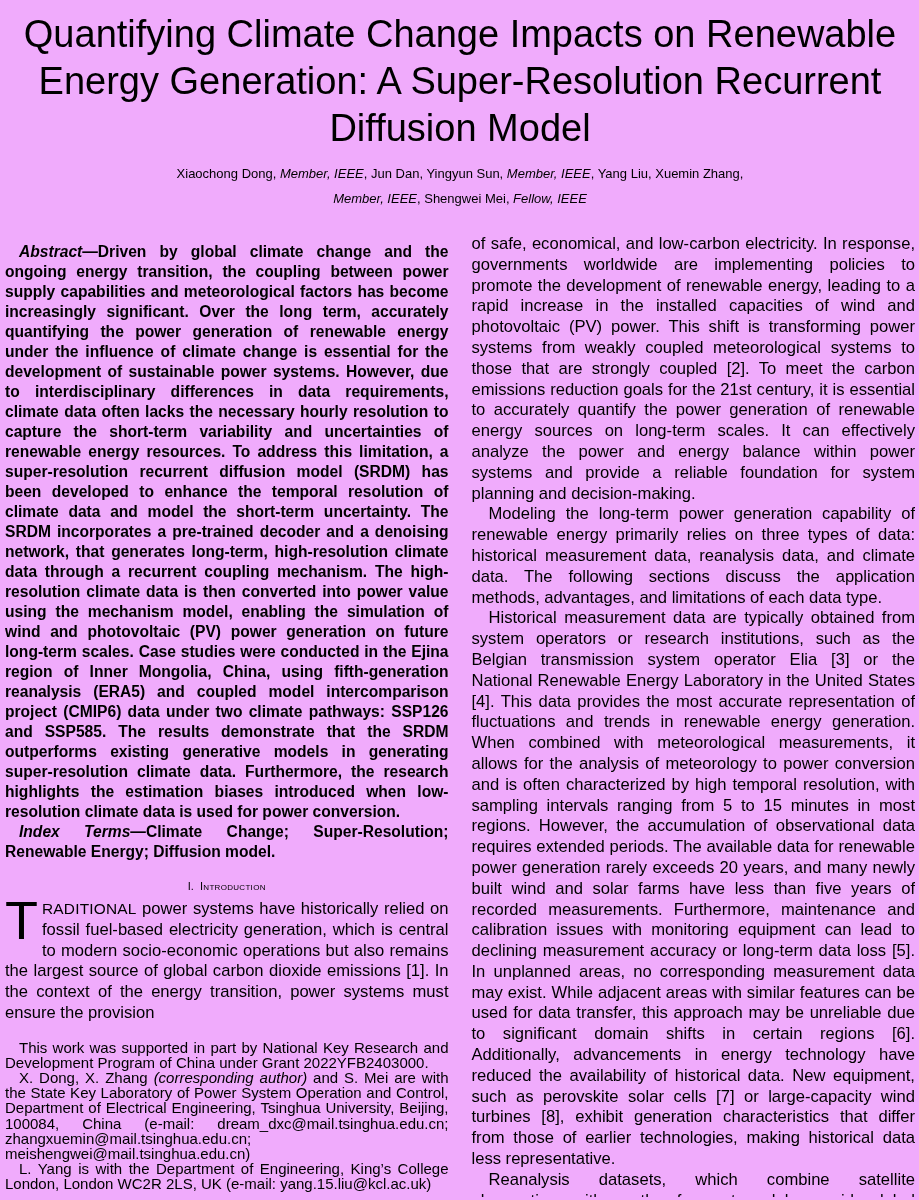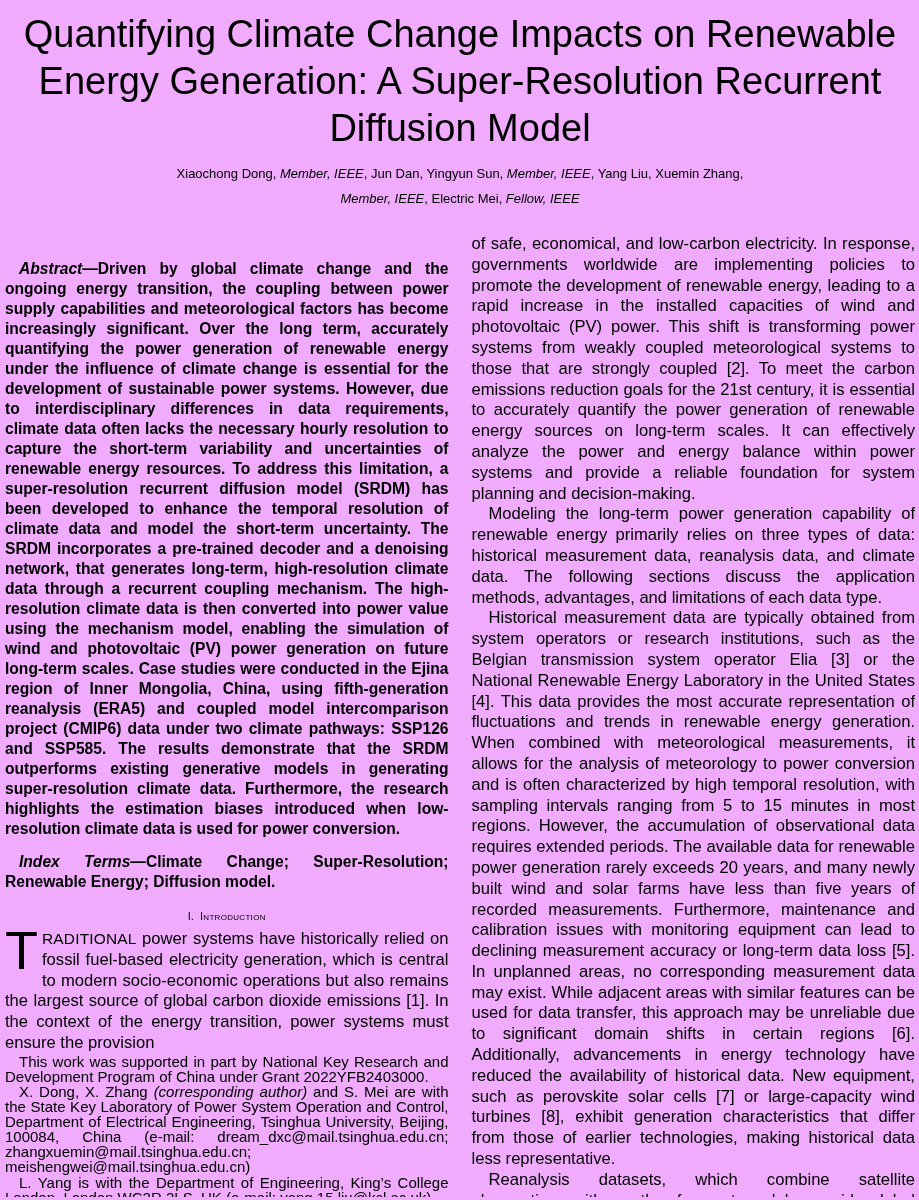--- a/index.html
+++ b/index.html
@@ -41,22 +41,22 @@
   }
   .col { flex: 1 1 0; min-width: 0; }
   .col.left { display: flex; flex-direction: column; }
   .abstract, .indexterms {
     font-size: 15.6px;
     line-height: 20px;
     font-weight: bold;
     text-align: justify;
     text-indent: 14px;
   }
-  .abstract { margin-top: 25px; }
-  .indexterms { margin-top: 13px; }
+  .abstract { margin-top: 8px; }
+  .indexterms { }
   .sechead {
     font-weight: 400;
     font-size: 11px;
     text-align: center;
     margin: 18px 0 7px 0;
   }
   .sechead .sc { font-variant-caps: small-caps; letter-spacing: 0.3px; }
   .body-par {
     font-size: 16.6px;
     line-height: 20.8px;
@@ -80,21 +80,21 @@
     text-indent: 14px;
   }
 </style>
 </head>
 <body>
 
 <div class="page">
 
   <h1 class="title">Quantifying Climate Change Impacts on Renewable Energy Generation: A Super-Resolution Recurrent Diffusion Model</h1>
 
-  <p class="authors"><span>Xiaochong Dong, </span><span class="it">Member, IEEE</span><span>, Jun Dan, Yingyun Sun, </span><span class="it">Member, IEEE</span><span>, Yang Liu, Xuemin Zhang, </span><br><span class="it">Member, IEEE</span><span>, Electric Mei, </span><span class="it">Fellow, IEEE</span></p>
+  <p class="authors"><span>Xiaochong Dong, </span><span class="it">Member, IEEE</span><span>, Jun Dan, Yingyun Sun, </span><span class="it">Member, IEEE</span><span>, Yang Liu, Xuemin Zhang, </span><br><span class="it">Member, IEEE</span><span>, Shengwei Mei, </span><span class="it">Fellow, IEEE</span></p>
 
   <div class="cols">
 
     <div class="col left">
 
       <p class="abstract"><span class="it">Abstract</span><span>—</span><span>Driven by global climate change and the ongoing energy transition, the coupling between power supply capabilities and meteorological factors has become increasingly significant. Over the long term, accurately quantifying the power generation of renewable energy under the influence of climate change is essential for the development of sustainable power systems. However, due to interdisciplinary differences in data requirements, climate data often lacks the necessary hourly resolution to capture the short-term variability and uncertainties of renewable energy resources. To address this limitation, a super-resolution recurrent diffusion model (SRDM) has been developed to enhance the temporal resolution of climate data and model the short-term uncertainty. The SRDM incorporates a pre-trained decoder and a denoising network, that generates long-term, high-resolution climate data through a recurrent coupling mechanism. The high-resolution climate data is then converted into power value using the mechanism model, enabling the simulation of wind and photovoltaic (PV) power generation on future long-term scales. Case studies were conducted in the Ejina region of Inner Mongolia, China, using fifth-generation reanalysis (ERA5) and coupled model intercomparison project (CMIP6) data under two climate pathways: SSP126 and SSP585. The results demonstrate that the SRDM outperforms existing generative models in generating super-resolution climate data. Furthermore, the research highlights the estimation biases introduced when low-resolution climate data is used for power conversion.</span></p>
 
       <p class="indexterms"><span class="it">Index Terms</span><span>—</span><span>Climate Change; Super-Resolution; Renewable Energy; Diffusion model.</span></p>
 
       <h2 class="sechead"><span>I.</span>&nbsp;&nbsp;<span class="sc">Introduction</span></h2>

